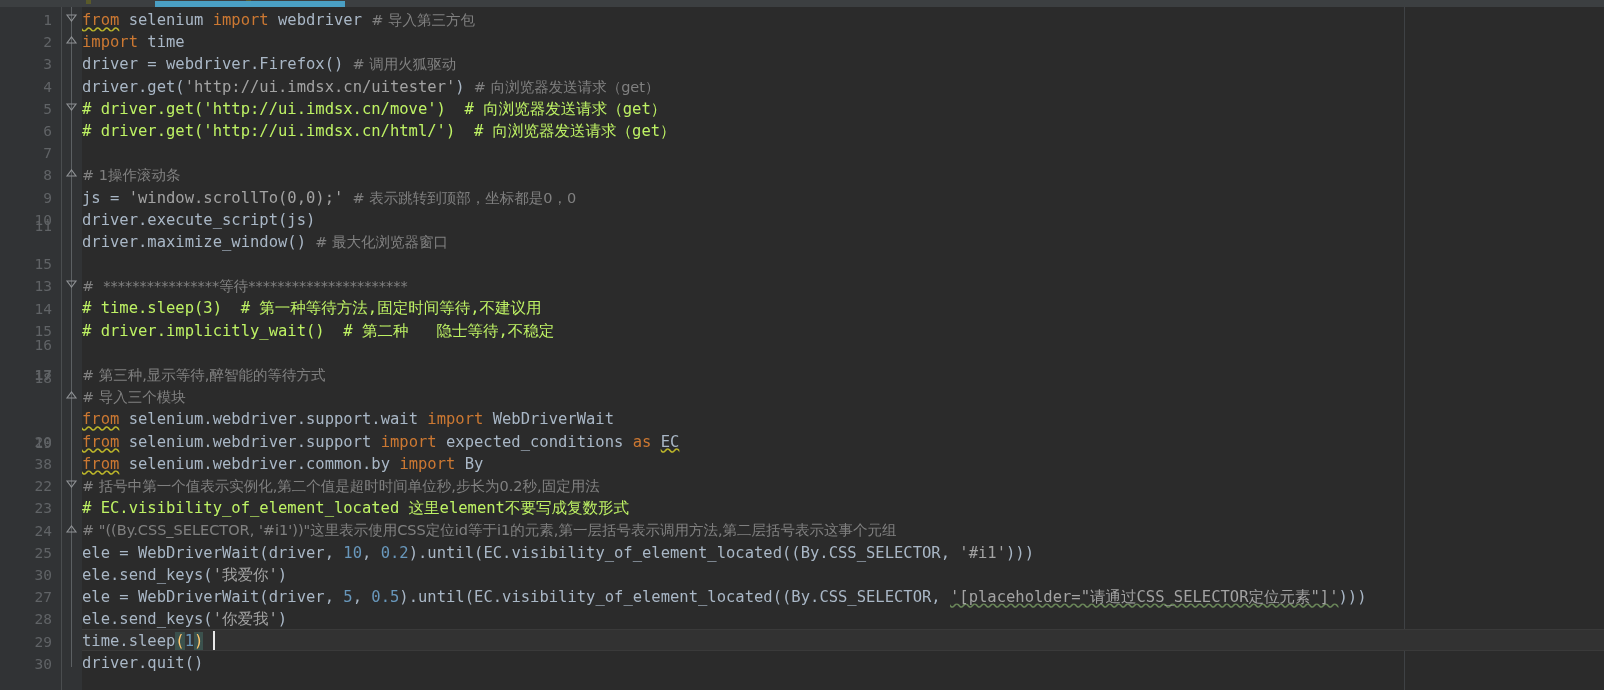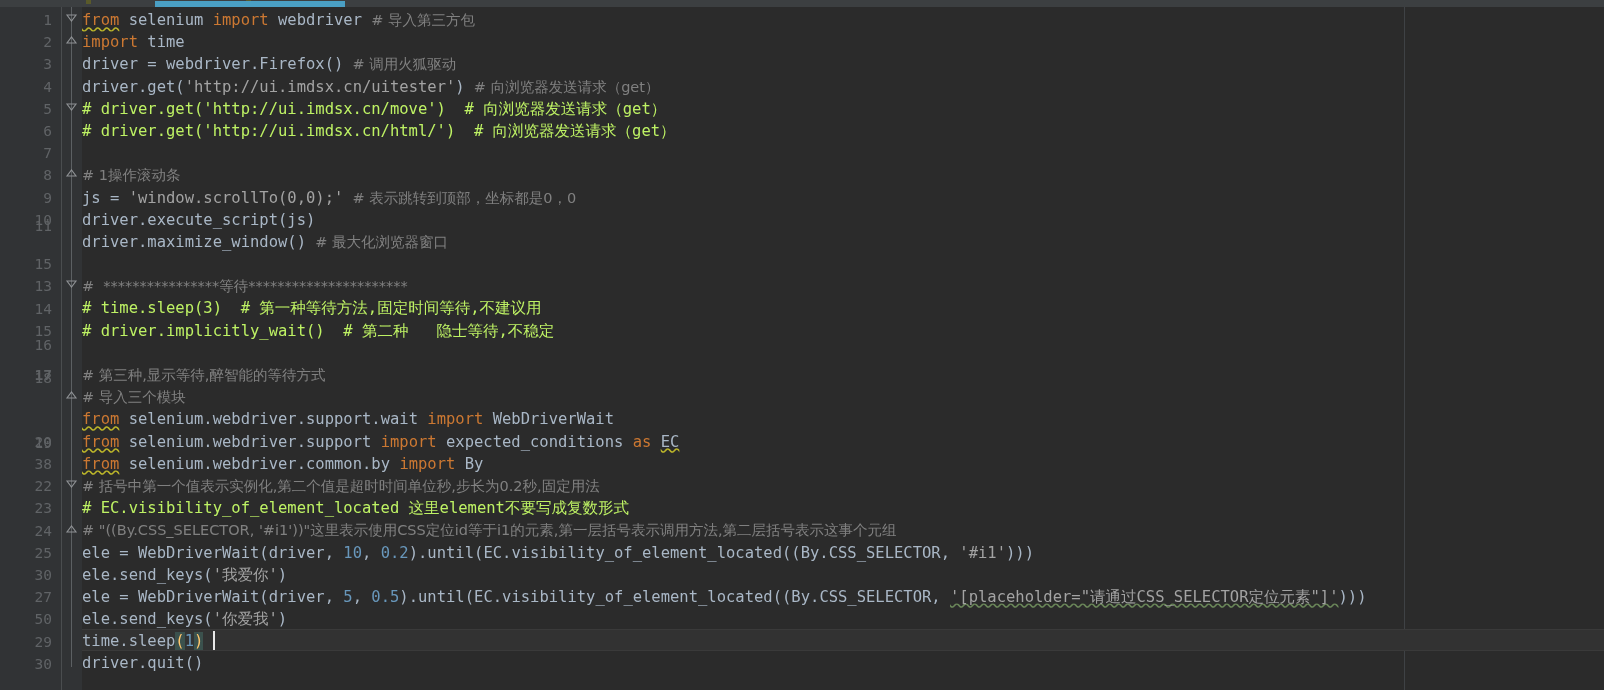--- a/index.html
+++ b/index.html
@@ -110,21 +110,21 @@
       <div class="lineno" style="top: 360px;">18</div>
       <div class="lineno" style="top: 425px;">19</div>
       <div class="lineno" style="top: 423.8px;">20</div>
       <div class="lineno" style="top: 446px;">38</div>
       <div class="lineno" style="top: 468.2px;">22</div>
       <div class="lineno" style="top: 490.4px;">23</div>
       <div class="lineno" style="top: 512.6px;">24</div>
       <div class="lineno" style="top: 534.8px;">25</div>
       <div class="lineno" style="top: 557px;">30</div>
       <div class="lineno" style="top: 579.2px;">27</div>
-      <div class="lineno" style="top: 601.4px;">50</div>
+      <div class="lineno" style="top: 601.4px;">28</div>
       <div class="lineno" style="top: 623.6px;">29</div>
       <div class="lineno" style="top: 645.8px;">30</div>
     </div>
   <div class="gutter-edge"></div>
   <div class="fold-col"></div>
   <div class="fold-rail"></div>
 
   <div id="folds">
       <div class="fm" style="top: 11px;">
         <svg width="15" height="15" viewBox="0 0 15 15">

